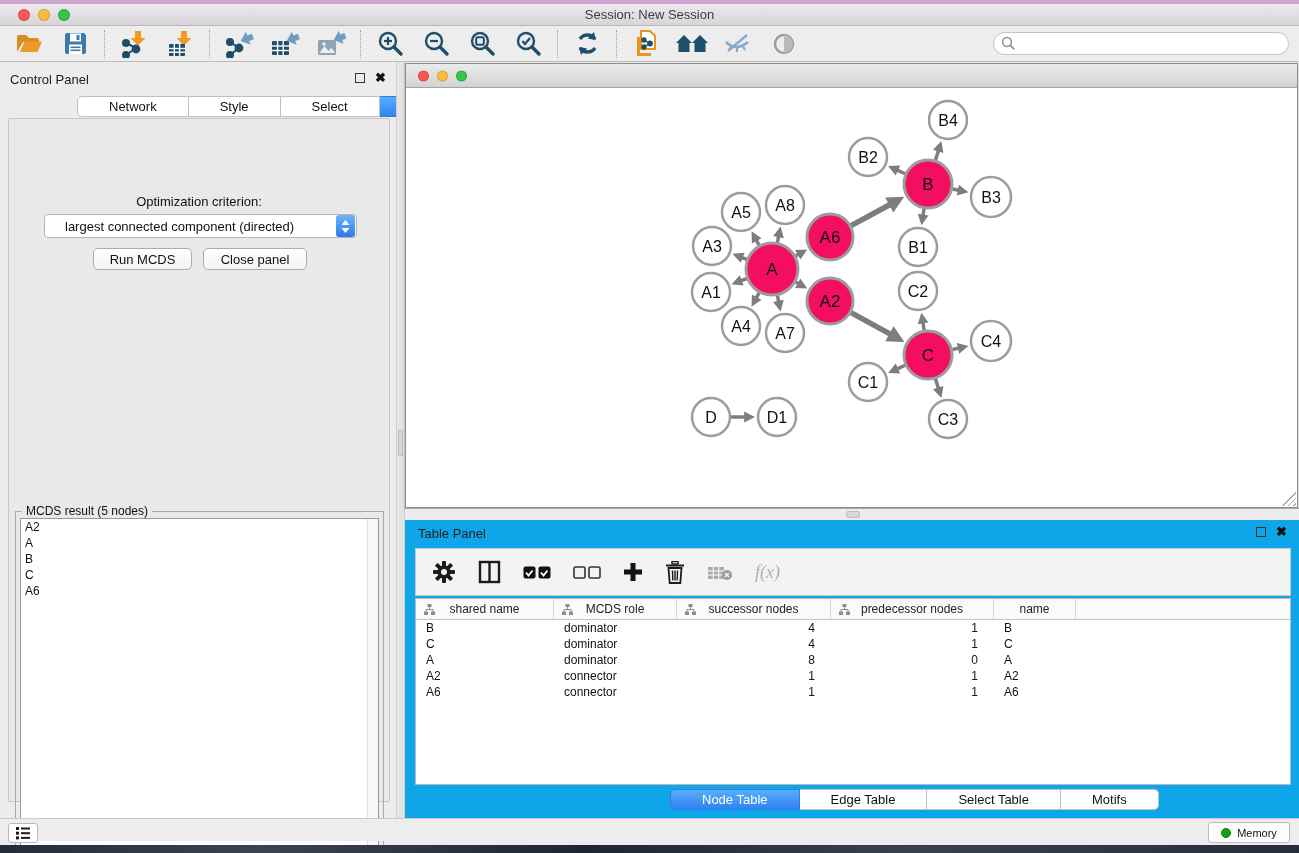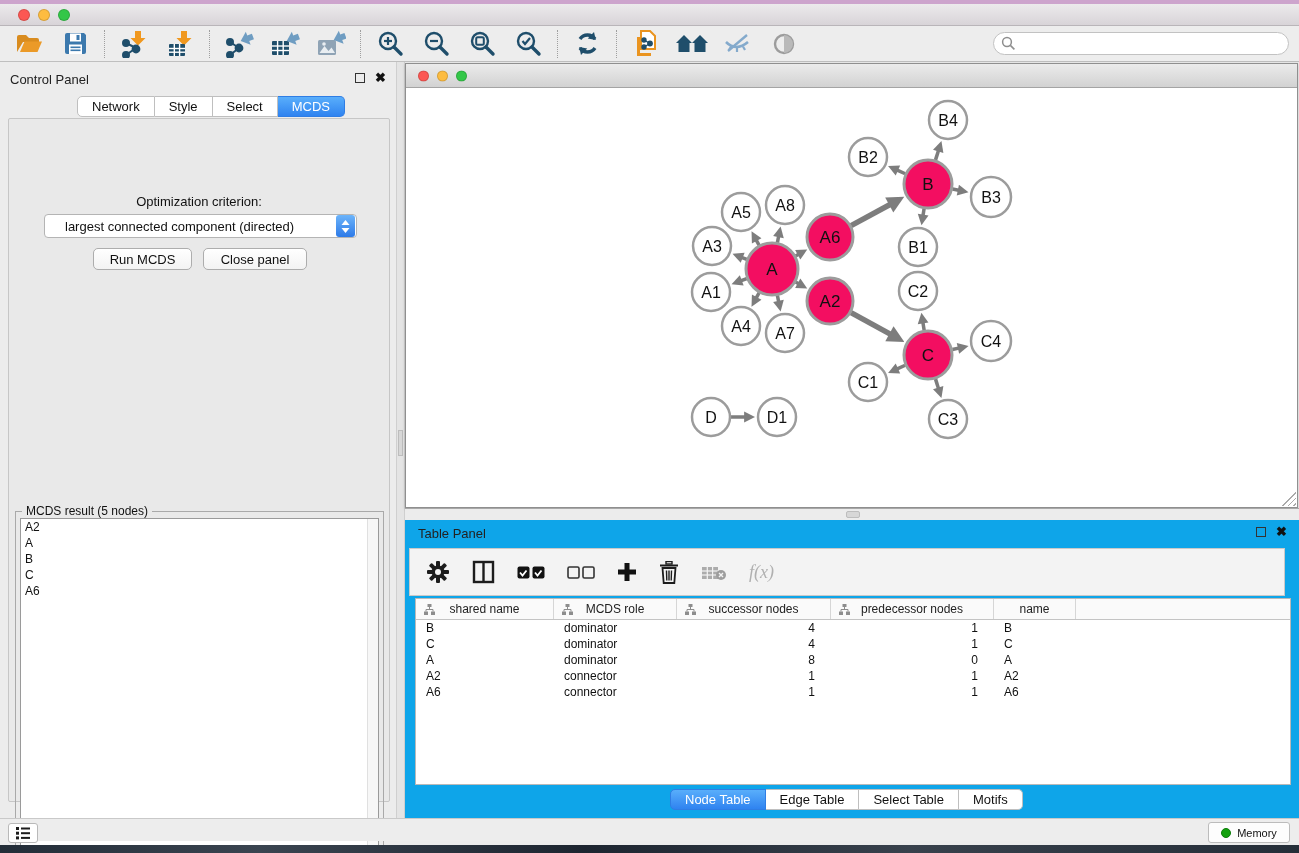--- a/index.html
+++ b/index.html
@@ -32,21 +32,21 @@
   .control-panel { position:absolute; left:0; top:62px; width:396px; height:756px; background:#ececec; }
   .panel-header { position:absolute; left:0; top:8px; width:100%; height:20px; }
   .panel-header .ph-title { position:absolute; left:10px; top:2px; font-size:13px; color:#222; }
   .ph-icons { position:absolute; right:10px; top:3px; display:flex; gap:10px; align-items:center; }
   .ph-float { width:10px; height:10px; border:1.5px solid #333; }
   .ph-close { font-size:13px; font-weight:bold; color:#111; line-height:10px; }
 
   .seg-tabs { position:absolute; display:flex; }
   .seg { height:21px; background:#fff; border:1px solid #bfbfbf; border-left:none;
     font-size:13px; color:#111; display:flex; align-items:center; justify-content:center;
-    padding:0 14px; cursor:default; }
+    padding:0 31px; cursor:default; }
   .seg:first-child { border-left:1px solid #bfbfbf; border-radius:5px 0 0 5px; }
   .seg:last-child { border-radius:0 5px 5px 0; }
   .seg.sel { background:linear-gradient(#59aefb,#2f83f0); color:#fff; border-color:#2f7de4; }
   .cp-tabs { left:77px; top:34px; }
 
   .cp-content { position:absolute; left:8px; top:56px; width:382px; height:684px;
     background:#e9e9e9; border:1px solid #c6c6c6; border-radius:2px; }
   .opt-label { position:absolute; left:0; width:100%; top:75px; text-align:center; font-size:13px; color:#111; }
   .dropdown { position:absolute; left:35px; top:95px; width:313px; height:24px; background:#fff;
     border:1px solid #b4b4b4; border-radius:4px; display:flex; align-items:center; }
@@ -96,21 +96,21 @@
   
   .hsplit { position:absolute; left:405px; top:508px; width:894px; height:12px; background:#ececec;
     border-top:1px solid #a8a8a8; }
   .hsplit .grip { position:absolute; left:441px; top:2px; width:14px; height:7px;
     background:#d7d7d7; border:1px solid #bdbdbd; border-radius:2px; }
 
   
   .table-panel { position:absolute; left:405px; top:520px; width:894px; height:298px; background:#0ea5e9; }
   .tp-header { position:absolute; left:0; top:4px; width:100%; height:20px; }
   .tp-header .ph-title { position:absolute; left:13px; top:2px; font-size:13px; color:#222; }
-  .tp-toolbar { position:absolute; left:4px; top:28px; width:876px; height:48px;
+  .tp-toolbar { position:absolute; left:10px; top:28px; width:876px; height:48px;
     background:#f3f3f3; border:1px solid #c9c9c9; display:flex; align-items:center; gap:22px;
     padding-left:16px; }
   .tp-toolbar .ticon { display:flex; align-items:center; justify-content:center; height:30px; }
   .fx-label { font-family:"Liberation Serif", serif; font-style:italic; font-size:18px; color:#b0b0b0; }
 
   .node-table { position:absolute; left:10px; top:78px; width:876px; height:187px; background:#fff;
     border:1px solid #b9b9b9; overflow:hidden; }
   .nt-headrow { display:flex; height:21px; background:#fafafa; border-bottom:1px solid #c4c4c4; }
   .nt-hcell { position:relative; border-right:1px solid #d6d6d6; display:flex; align-items:center;
     justify-content:center; gap:6px; font-size:12px; color:#222; }
@@ -142,20 +142,21 @@
 <div id="screen">
 
   <div class="desktop-strip-top"></div>
 
   <div class="titlebar">
     <div class="lights">
       <div class="light red"></div>
       <div class="light yellow"></div>
       <div class="light green"></div>
     </div>
+    <div class="title">Session: New Session</div>
   </div>
 
   <div class="toolbar">
     <div class="tb-group">
       <div class="tb-btn">
         <svg width="28" height="24" viewBox="0 0 28 24">
           <path d="M2 20 V5 q0-2 2-2 h7 l3 3 h8 q2 0 2 2 v2 H8 z" fill="#d98c1f"></path>
           <path d="M5 20 L9.5 9.5 H27 L22.5 20 z" fill="#eb9a28"></path>
         </svg>
       </div>

